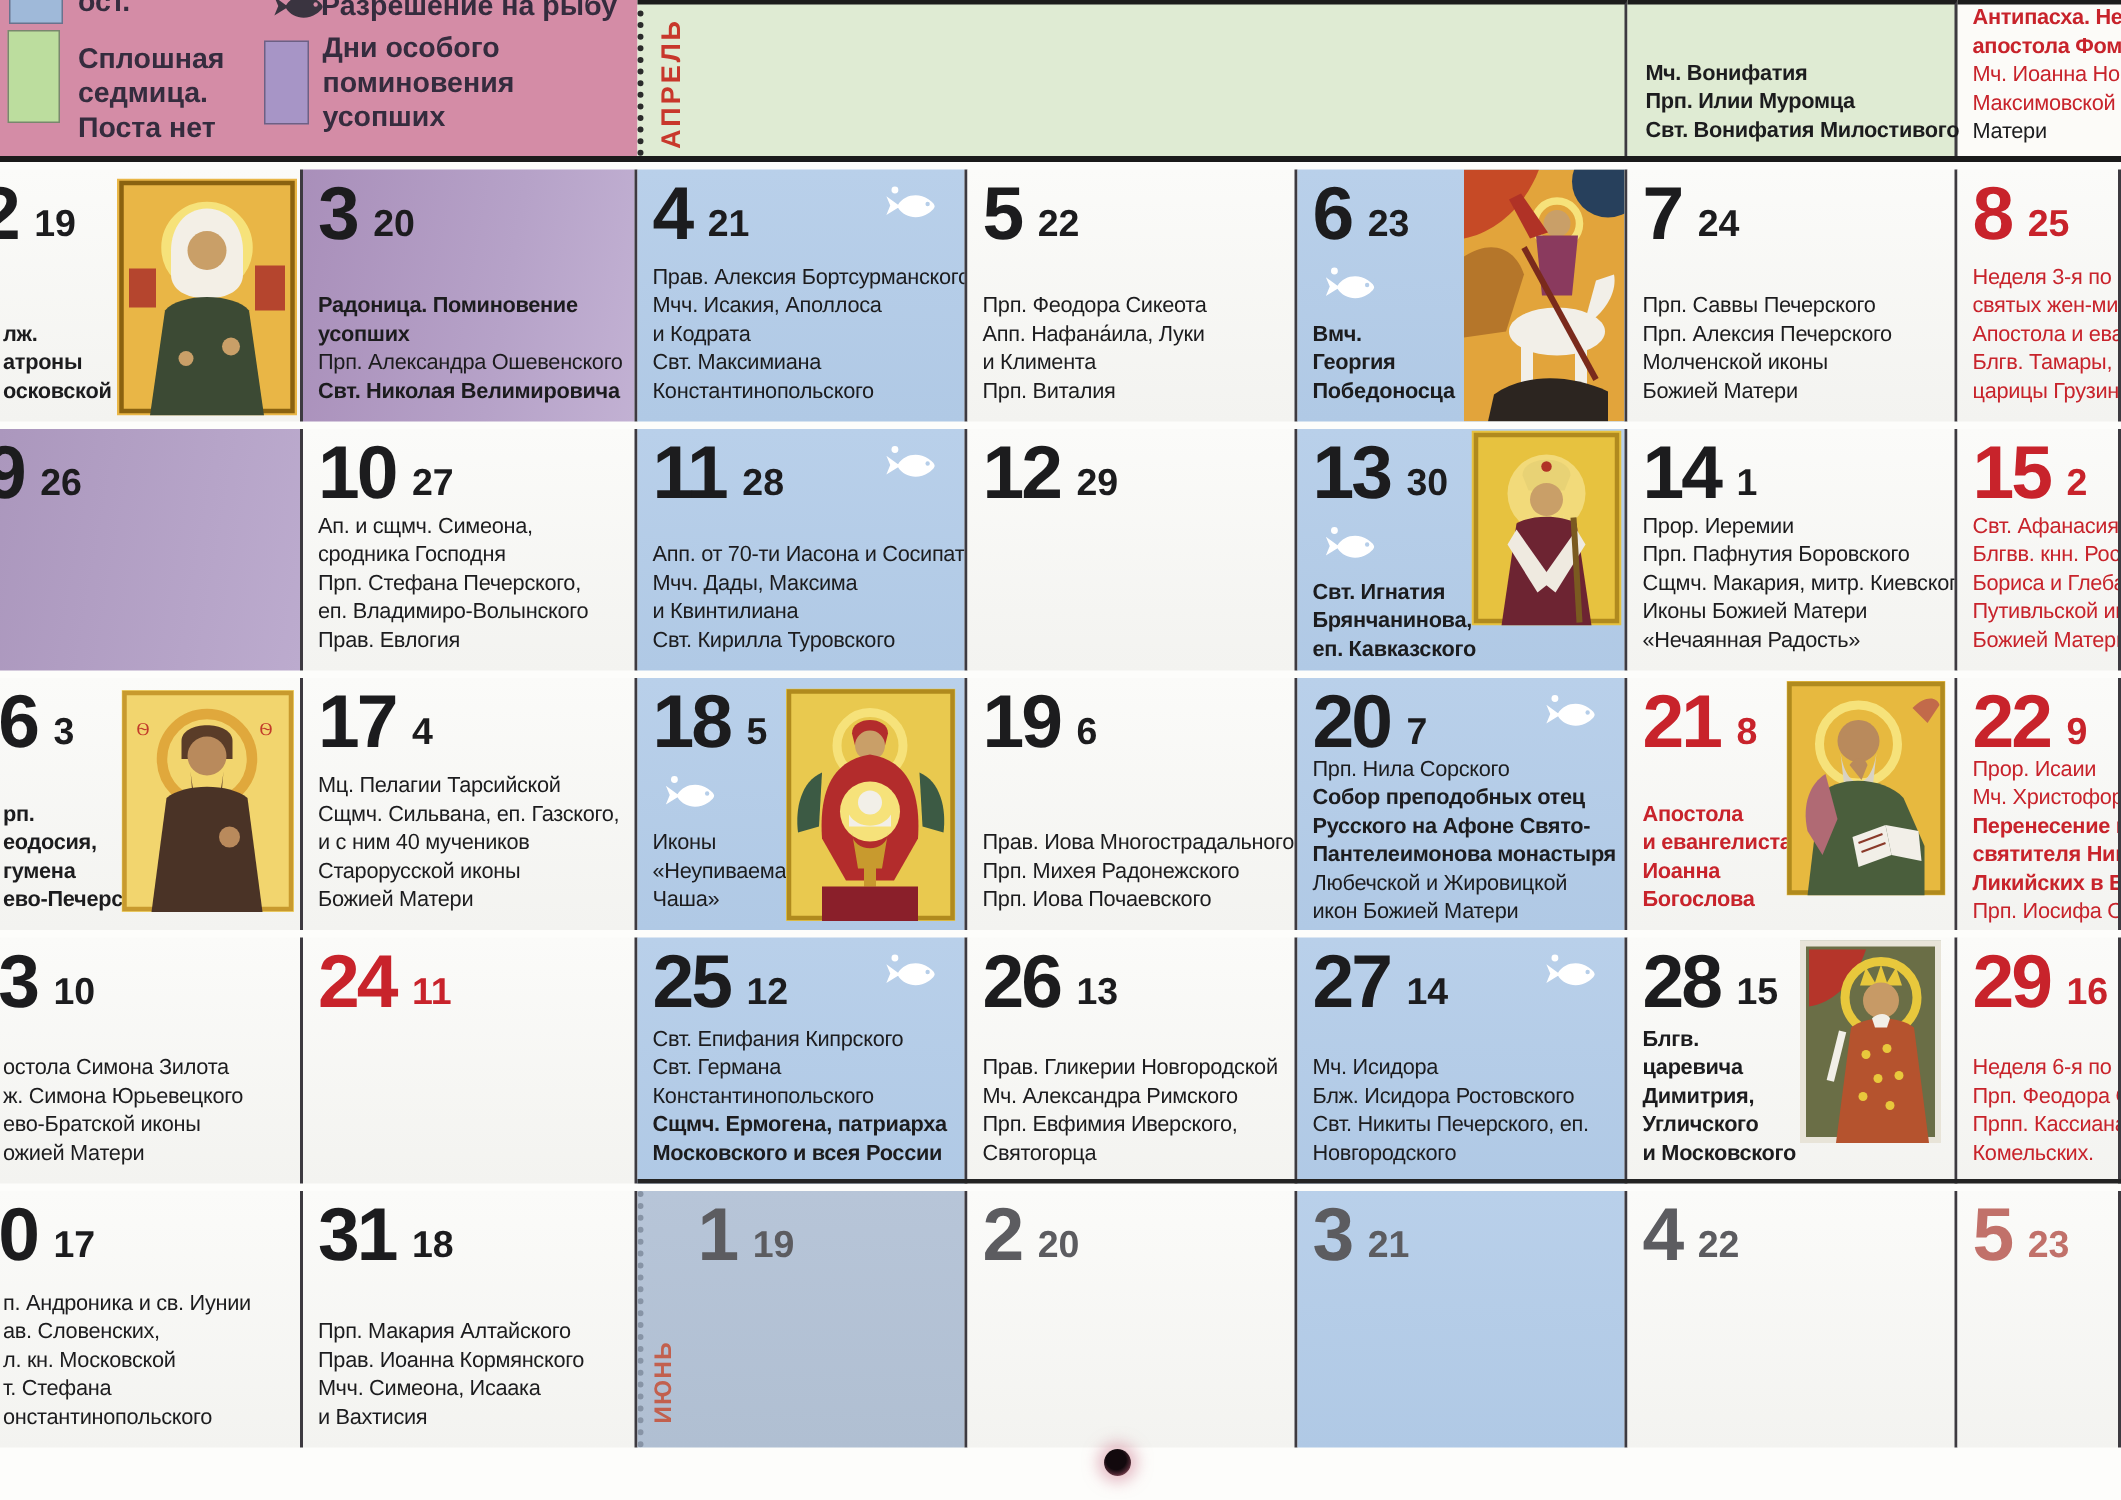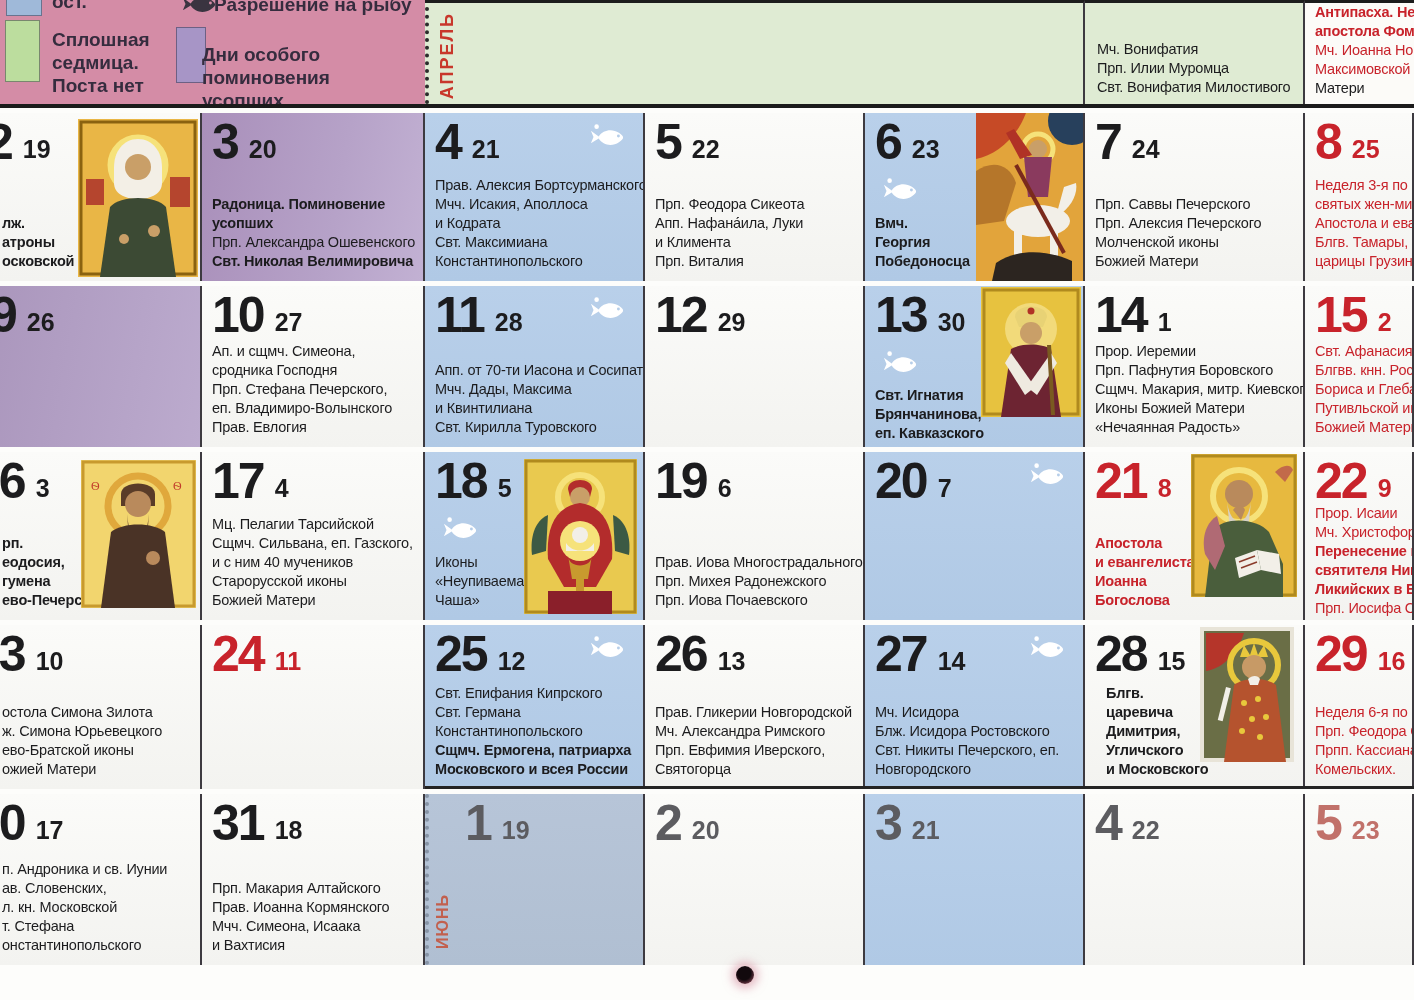--- a/index.html
+++ b/index.html
@@ -7,21 +7,21 @@
          font-family:"Liberation Sans","DejaVu Sans",sans-serif;color:#1c1c1e;}
   .grid{position:absolute;left:0;top:0;width:1414px;display:grid;
         grid-template-columns:202px 223px 220px 220px 220px 220px 109px;
         grid-template-rows:108px 168px 161px 168px 164px 171px;row-gap:5px;}
   
   .hdr-legend{grid-column:1/3;position:relative;background:#d48ca6;overflow:hidden;}
   .lg-box{position:absolute;border:1px solid rgba(40,30,50,.45);}
   .lg-label{position:absolute;font-weight:700;font-size:19px;line-height:23px;color:#352c3e;white-space:pre-line;}
   .hdr-strip{grid-column:3/6;position:relative;background:#dfebd3;border-right:2px solid #3d3a40;border-top:3px solid #1c1c1c;}
   .hdr-strip2{grid-column:6/7;position:relative;background:#dfebd3;border-right:2px solid #3d3a40;border-top:3px solid #1c1c1c;
-              display:flex;flex-direction:column;justify-content:flex-start;}
+              display:flex;flex-direction:column;justify-content:flex-start;font-weight:bold;}
   .hdr-strip2 .lines{padding:0 0 11px 12px;}
   .hdr-corner{grid-column:7/8;background:#fcfbf8;border-top:3px solid #1c1c1c;overflow:hidden;
               padding:10px 0 0 6px;white-space:nowrap;}
   .month-apr{position:absolute;left:0;top:4px;bottom:4px;width:36px;border-left:4px dotted #2b2b2b;
              display:flex;align-items:center;justify-content:center;}
   .vtext{writing-mode:vertical-rl;transform:rotate(180deg);font-weight:700;letter-spacing:2px;}
   .month-apr .vtext{font-size:18px;color:#c8372b;}
   
   .cell{position:relative;overflow:hidden;border-right:2px solid #3d3a40;
         display:flex;flex-direction:column;background:linear-gradient(180deg,#fbfbf9,#f3f3f0);}
@@ -73,21 +73,21 @@
         <circle cx="12" cy="3.5" r="2.2" fill="currentColor"></circle>
         <path fill="currentColor" d="M14 13 C18 6.5 27 5 33.5 9.5 C36.5 11.5 37.5 13 37.5 14 C37.5 15 36.5 16.5 33.5 18.5 C27 23 18 21.5 14 15 L6.5 19.5 L9 13.5 L6.5 7.5 Z"></path>
         <circle cx="33" cy="12.5" r="1.4" fill="#d48ca6"></circle>
       </svg>
       <div class="lg-label" style="left:214px;top:-7px;white-space:nowrap;">Разрешение на рыбу</div>
       <div class="lg-box" style="left:5px;top:20px;width:33px;height:60px;background:#bcdd9e;"></div>
       <div class="lg-label" style="left:52px;top:28px;">Сплошная
 седмица.
 Поста нет</div>
       <div class="lg-box" style="left:176px;top:27px;width:28px;height:54px;background:#a795c6;"></div>
-      <div class="lg-label" style="left:202px;top:21px;margin-top:22px;">Дни особого
+      <div class="lg-label" style="left:215px;top:21px;">Дни особого
 поминовения
 усопших</div>
     </div>
 
     <div class="hdr-strip">
       <div class="month-apr">
         <span class="vtext">АПРЕЛЬ</span>
       </div>
     </div>
 
@@ -427,20 +427,28 @@
     <div class="cell bg-blue">
       <div class="nums">
         <span class="daynum">20</span>
         <span class="oldnum">7</span>
       </div>
       <svg class="fish f-tr" viewBox="0 0 44 26">
         <circle cx="12" cy="3.5" r="2.2" fill="currentColor"></circle>
         <path fill="currentColor" d="M14 13 C18 6.5 27 5 33.5 9.5 C36.5 11.5 37.5 13 37.5 14 C37.5 15 36.5 16.5 33.5 18.5 C27 23 18 21.5 14 15 L6.5 19.5 L9 13.5 L6.5 7.5 Z"></path>
         <circle cx="33" cy="12.5" r="1.4" fill="#b6cee9"></circle>
       </svg>
+      <div class="lines">
+          <span class="fline">Прп. Нила Сорского</span>
+          <span class="fline b">Собор преподобных отец</span>
+          <span class="fline b">Русского на Афоне Свято-</span>
+          <span class="fline b">Пантелеимонова монастыря</span>
+          <span class="fline">Любечской и Жировицкой</span>
+          <span class="fline">икон Божией Матери</span>
+        </div>
     </div>
 
     <div class="cell num-red">
       <div class="nums">
         <span class="daynum">21</span>
         <span class="oldnum">8</span>
       </div>
       <svg class="sicon" style="right:6px;top:2px;" width="106" height="143" viewBox="0 0 106 143">
         <rect width="106" height="143" fill="#e7b93f"></rect>
           <rect x="2" y="2" width="102" height="139" fill="none" stroke="#b08a1e" stroke-width="3"></rect>
@@ -564,21 +572,21 @@
         <path d="M24 135 L34 58 C44 50 66 50 76 58 L86 135 Z" fill="#b5532e"></path>
         <circle cx="44" cy="76" r="3" fill="#e8c83c"></circle>
           <circle cx="58" cy="72" r="3" fill="#e8c83c"></circle>
           <circle cx="52" cy="92" r="3" fill="#e8c83c"></circle>
         <circle cx="66" cy="90" r="3" fill="#e8c83c"></circle>
           <circle cx="42" cy="104" r="3" fill="#e8c83c"></circle>
           <circle cx="60" cy="110" r="3" fill="#e8c83c"></circle>
         <path d="M48 52 C52 48 58 48 60 52 L58 58 L50 58 Z" fill="#f2efe8"></path>
         <rect x="26" y="60" width="5" height="34" fill="#f2efe8" transform="rotate(14 26 60)"></rect>
       </svg>
-      <div class="lines" style="padding-right:104px;margin-left:11px;">
+      <div class="lines" style="padding-right:104px;">
           <span class="fline b">Блгв.</span>
           <span class="fline b">царевича</span>
           <span class="fline b">Димитрия,</span>
           <span class="fline b">Угличского</span>
           <span class="fline b">и Московского</span>
         </div>
     </div>
 
     <div class="cell num-red">
       <div class="nums">

